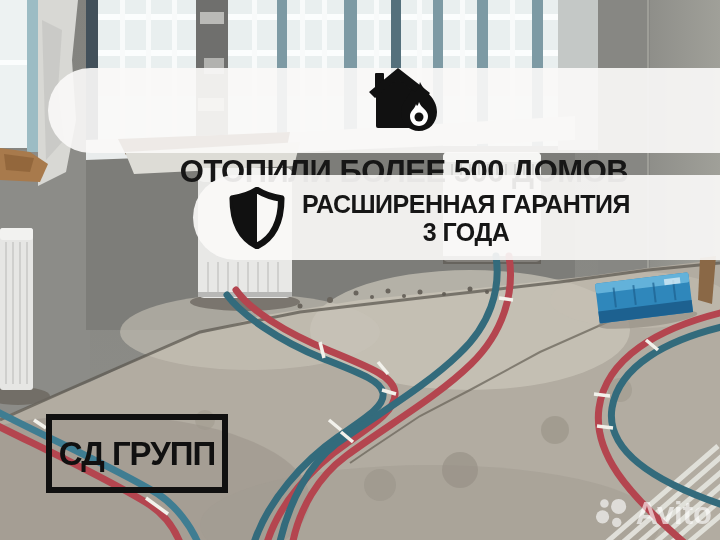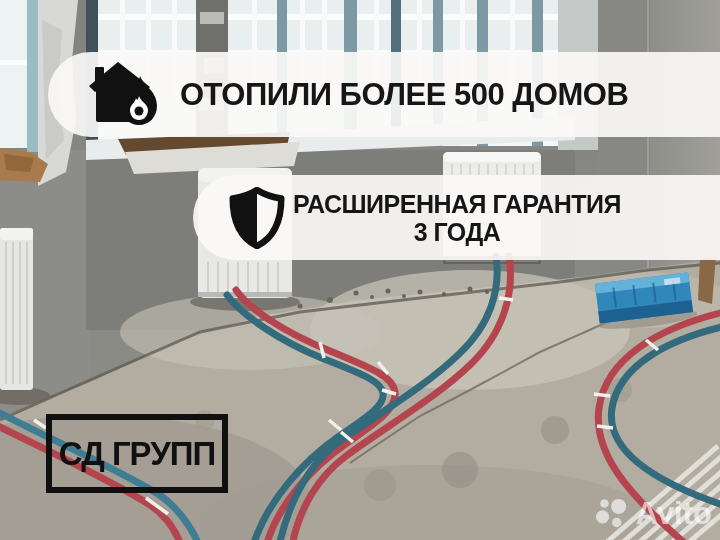--- a/index.html
+++ b/index.html
@@ -3,22 +3,22 @@
 <meta charset="utf-8">
 <style>
   html,body{margin:0;padding:0;background:#222;}
   .stage{position:relative;width:720px;height:540px;overflow:hidden;
          font-family:"Liberation Sans",sans-serif;background:#8a8a86;}
   .stage svg.photo{position:absolute;left:0;top:0;width:720px;height:540px;display:block;}
 
   .banner{position:absolute;display:flex;align-items:center;
           background:rgba(250,249,247,0.92);
           border-radius:43px 0 0 43px;box-sizing:border-box;}
-  #banner1{left:48px;top:52px;width:672px;height:85px;padding-left:40px;gap:20px;}
-  #banner2{left:193px;top:175px;width:527px;height:85px;padding-left:36px;gap:8px;align-items:center;}
+  #banner1{left:48px;top:68px;width:672px;height:85px;padding-left:40px;gap:20px;flex-direction:column;}
+  #banner2{left:193px;top:175px;width:527px;height:85px;padding-left:36px;gap:17px;align-items:center;}
   .banner .txt{color:#161616;font-weight:800;white-space:nowrap;}
   #banner1 .txt{font-size:31px;letter-spacing:-0.5px;}
   #banner2 .txt{font-size:25px;line-height:1.12;letter-spacing:-0.5px;text-align:center;}
   .banner .icon{flex:0 0 auto;display:block;}
 
   #brand-box{position:absolute;left:46px;top:414px;width:182px;height:79px;
              border:6px solid #101010;box-sizing:border-box;
              display:flex;align-items:center;justify-content:center;}
   #brand-box .txt{color:#101010;font-weight:800;font-size:33px;letter-spacing:-1px;white-space:nowrap;}
 

